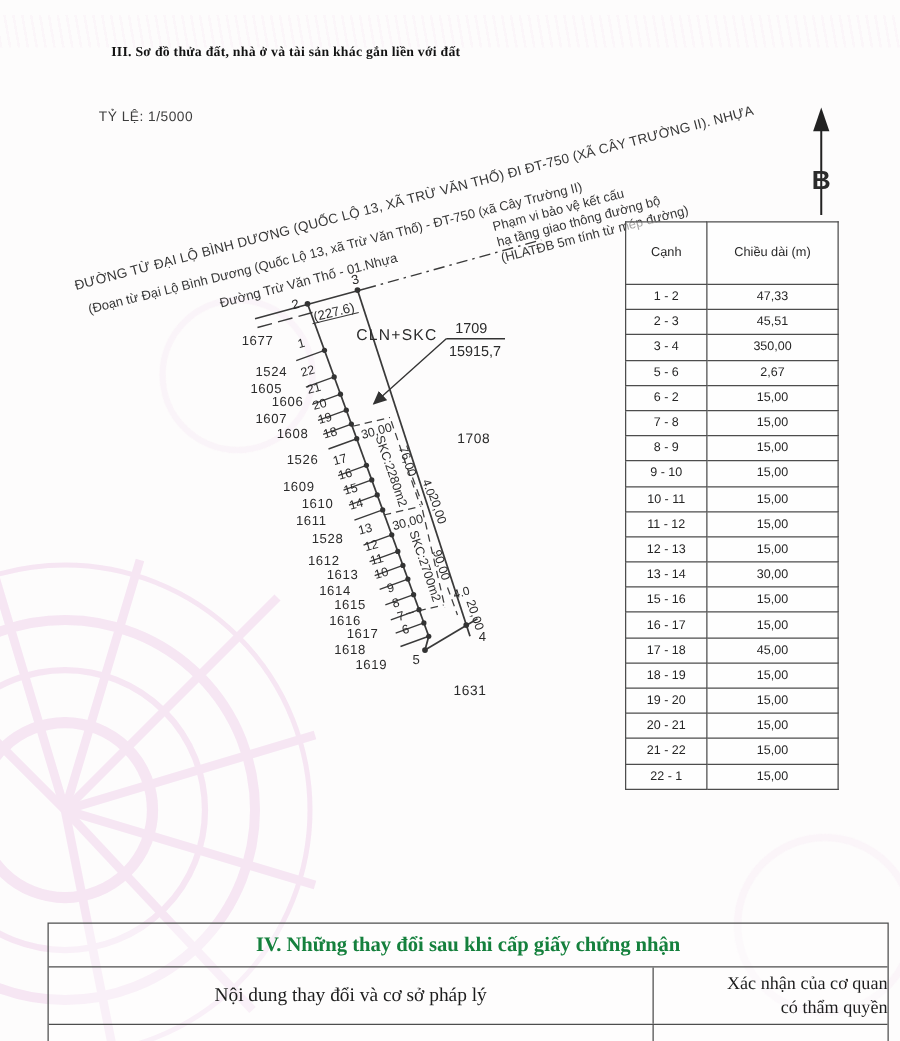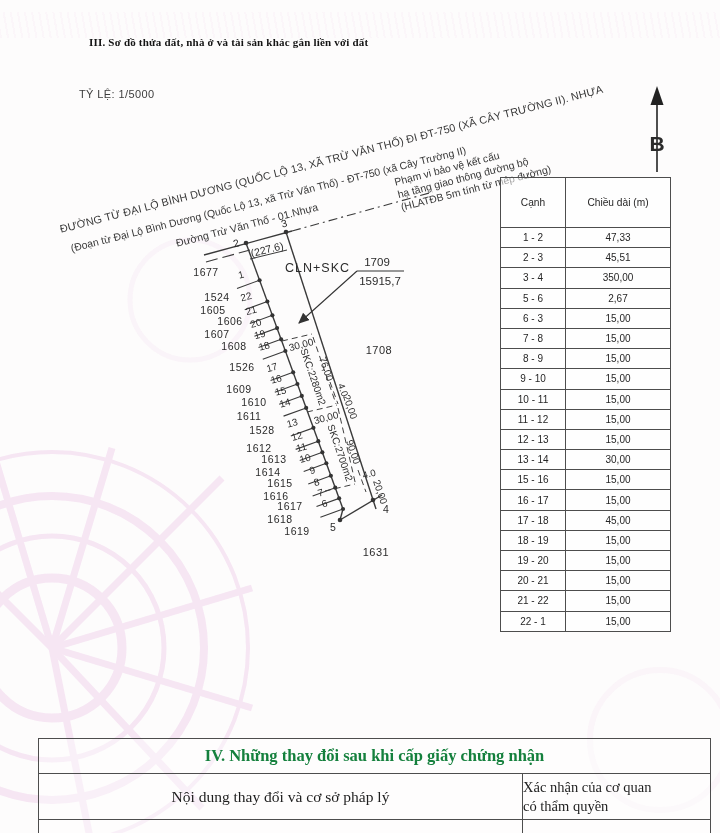--- a/index.html
+++ b/index.html
@@ -30,21 +30,21 @@
   #edge-table .c1{width:64px;}
   #edge-table .c2{width:104px;}
   
   #sec4{position:absolute;left:38px;top:738px;width:671px;height:96px;border:1.5px solid #4d4d4d;
     background:rgba(255,255,255,.4);}
   #sec4-title{height:34px;border-bottom:1.2px solid #4d4d4d;display:flex;align-items:center;
     justify-content:center;font-family:"Liberation Serif",serif;font-weight:bold;font-size:16.5px;color:#15803d;}
   #sec4-cols{display:flex;height:45px;border-bottom:1.2px solid #4d4d4d;}
   #sec4-col1{width:483px;border-right:1.2px solid #4d4d4d;display:flex;align-items:center;
     justify-content:center;font-family:Liberation Serif, serif;font-size:15.5px;color:#1d1d1d;}
-  #sec4-col2{flex:1;display:flex;flex-direction:column;align-items:flex-start;justify-content:center;
+  #sec4-col2{flex:1;display:flex;flex-direction:column;align-items:flex-end;justify-content:center;
     font-family:"Liberation Serif",serif;font-size:14.5px;line-height:19px;color:#1d1d1d;text-align:center;}
   #sec4-empty{display:flex;height:20px;}
   #sec4-empty .l{width:483px;border-right:1.2px solid #4d4d4d;}
   text{fill:#2b2b2b;font-family:"Liberation Sans",sans-serif;}
 </style>
 </head>
 <body>
 
 <div id="page">
 
@@ -252,21 +252,21 @@
         </tr>
         <tr>
           <td class="c1">3 - 4</td>
           <td class="c2">350,00</td>
         </tr>
         <tr>
           <td class="c1">5 - 6</td>
           <td class="c2">2,67</td>
         </tr>
         <tr>
-          <td class="c1">6 - 3</td>
+          <td class="c1">6 - 2</td>
           <td class="c2">15,00</td>
         </tr>
         <tr>
           <td class="c1">7 - 8</td>
           <td class="c2">15,00</td>
         </tr>
         <tr>
           <td class="c1">8 - 9</td>
           <td class="c2">15,00</td>
         </tr>

